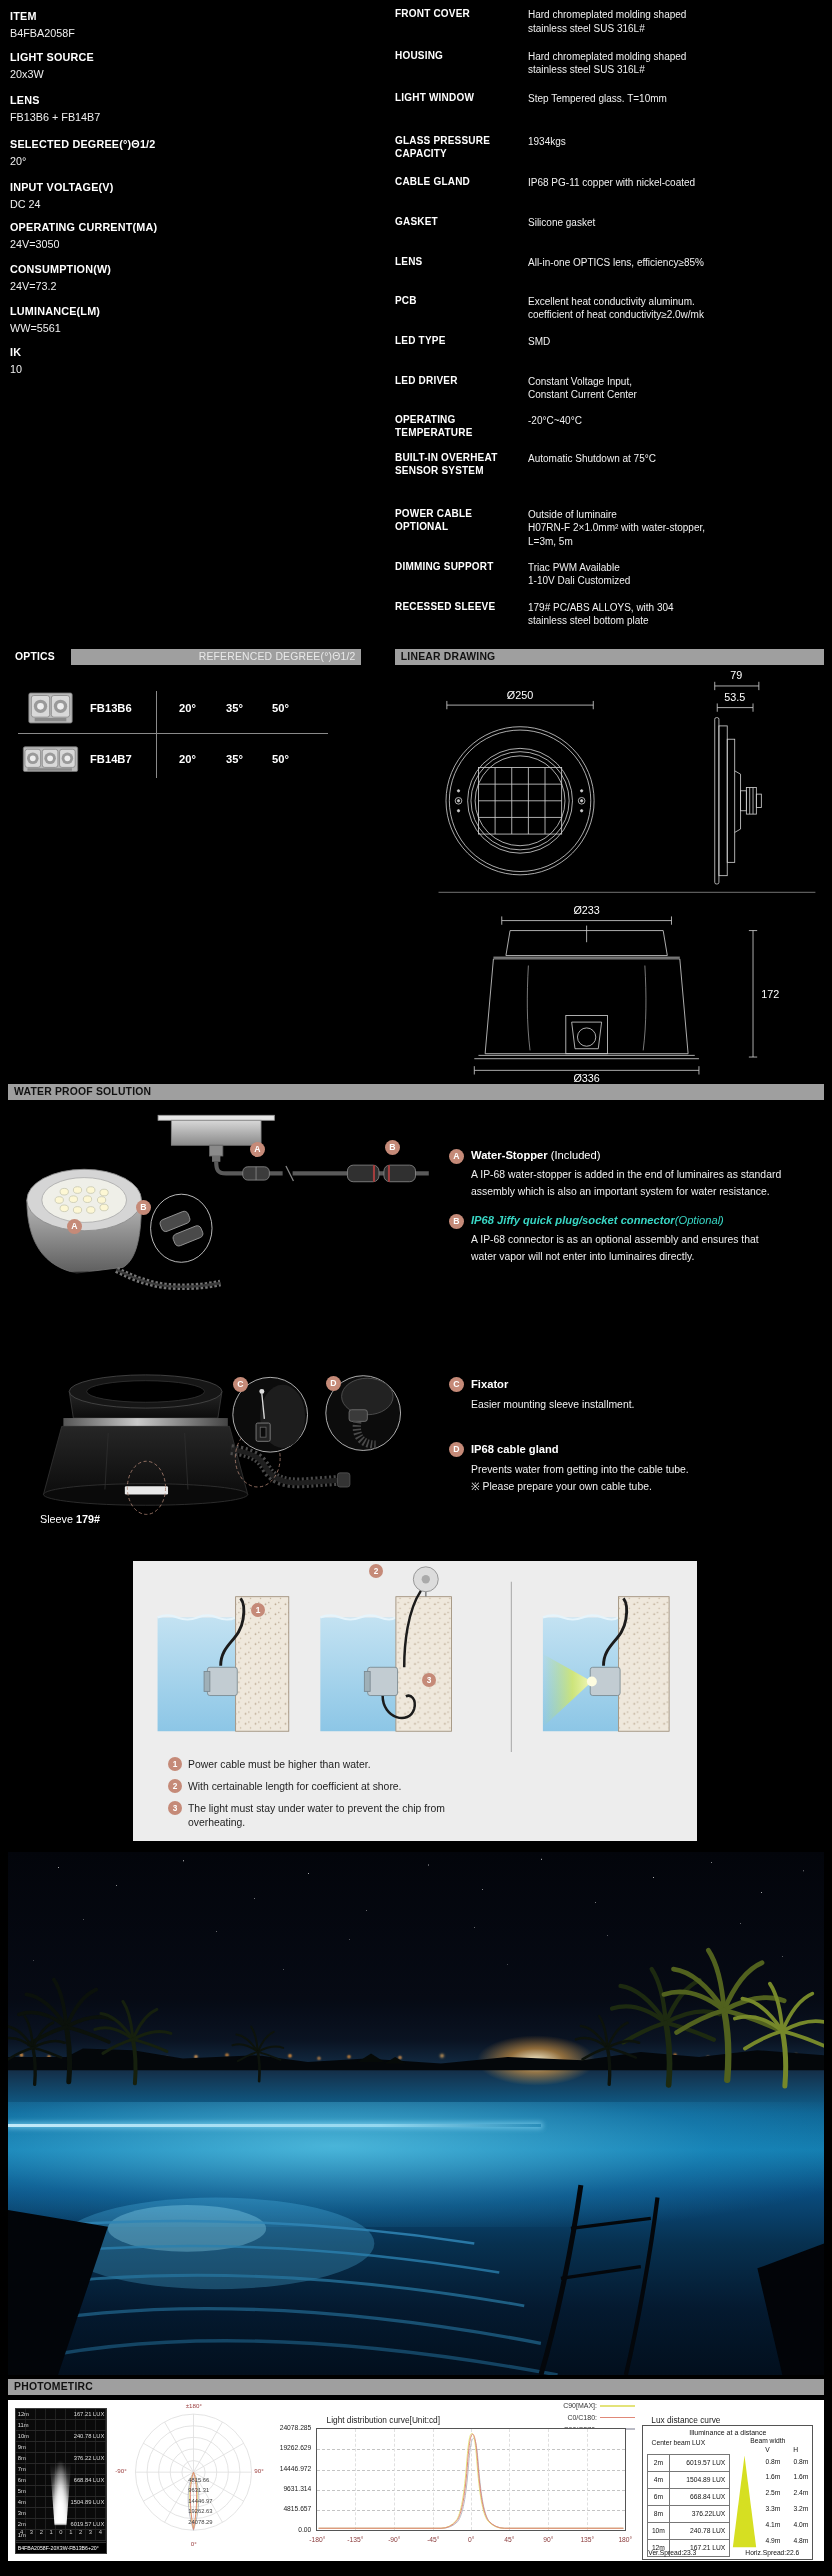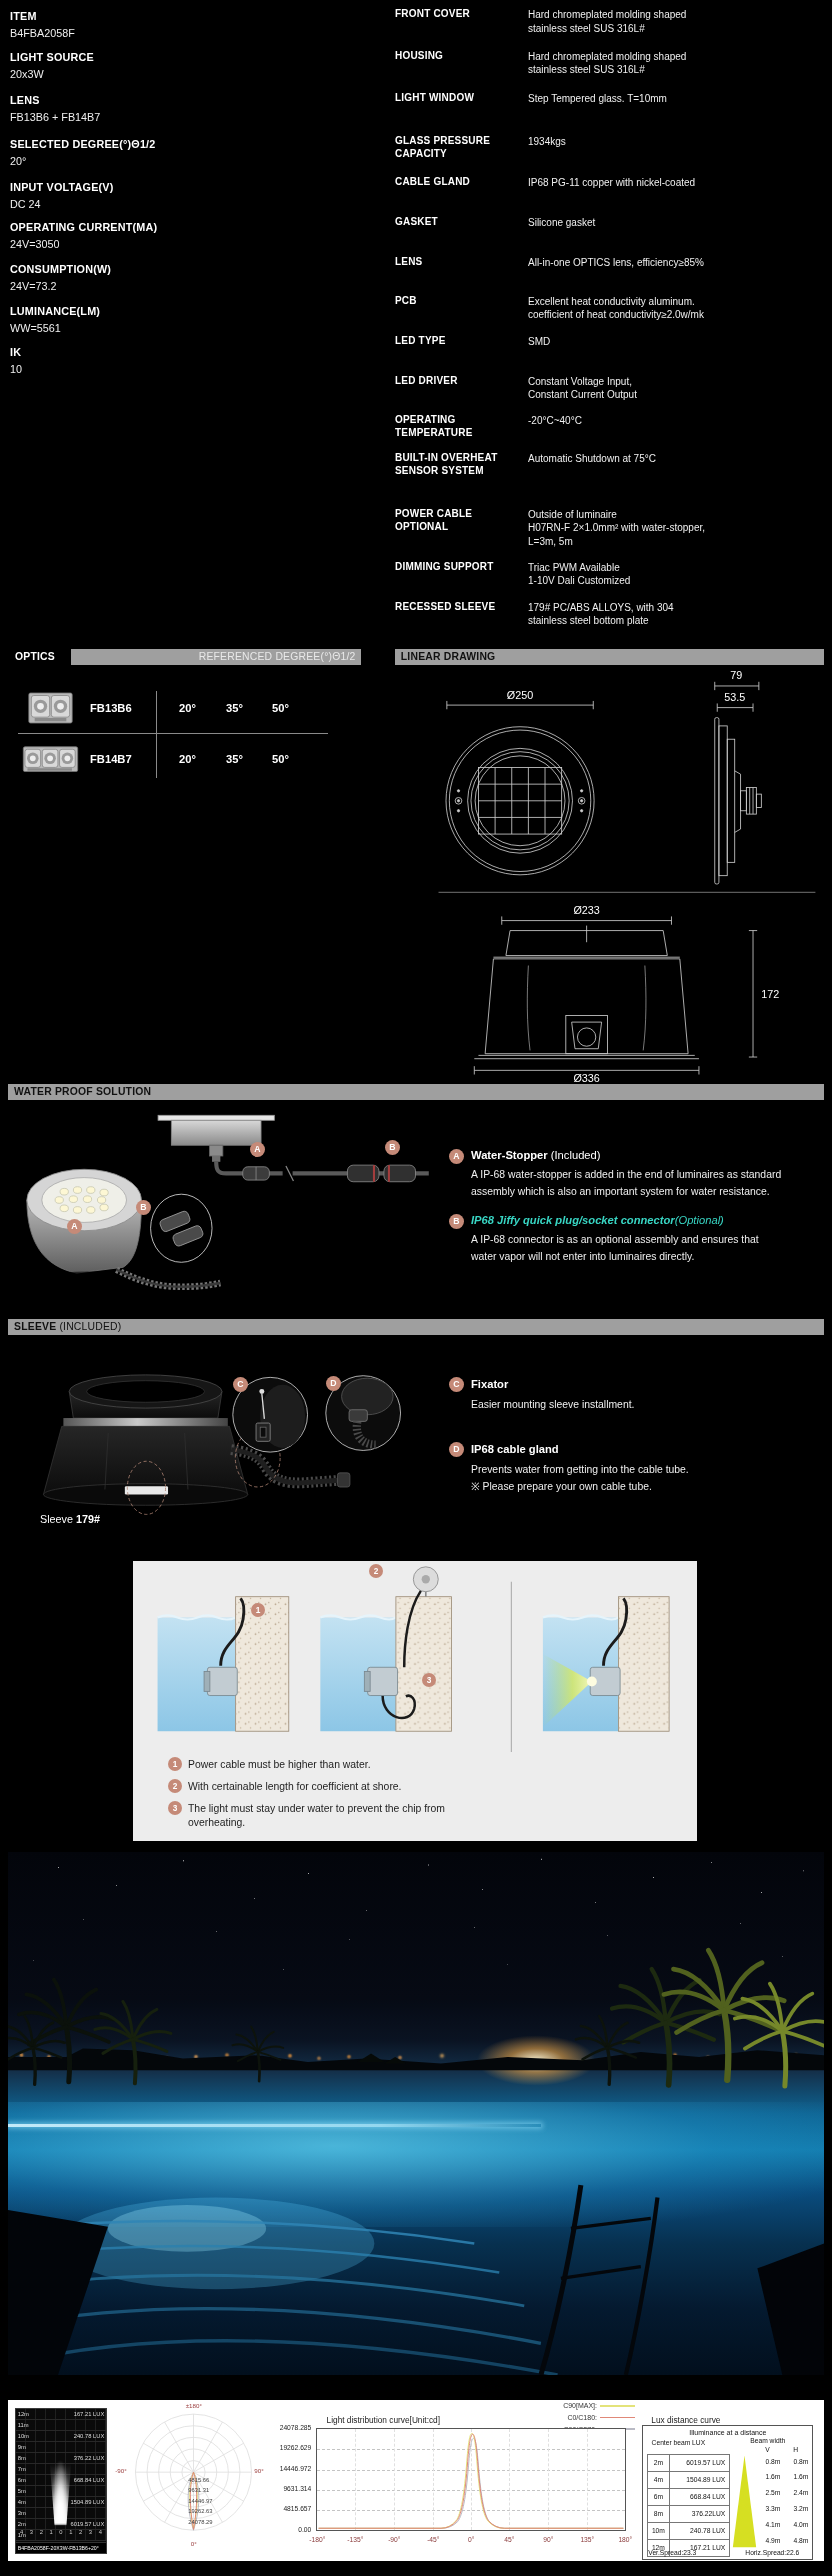--- a/index.html
+++ b/index.html
@@ -189,21 +189,21 @@
         <div class="sr-value">Excellent heat conductivity aluminum.
 coefficient of heat conductivity≥2.0w/mk</div>
       </div>
     <div class="sr-row" style="top:335px">
         <div class="sr-label">LED TYPE</div>
         <div class="sr-value">SMD</div>
       </div>
     <div class="sr-row" style="top:375px">
         <div class="sr-label">LED DRIVER</div>
         <div class="sr-value">Constant Voltage Input,
-Constant Current Output</div>
+Constant Current Center</div>
       </div>
     <div class="sr-row" style="top:414px">
         <div class="sr-label">OPERATING TEMPERATURE</div>
         <div class="sr-value">-20°C~40°C</div>
       </div>
     <div class="sr-row" style="top:452px">
         <div class="sr-label">BUILT-IN OVERHEAT
 SENSOR SYSTEM</div>
         <div class="sr-value">Automatic Shutdown at 75°C</div>
       </div>
@@ -416,23 +416,20 @@
   </div>
   <div class="blk-body" style="left:471px;top:1167px;width:350px">A IP-68 water-stopper is added in the end of luminaires as standard
 assembly which is also an important system for water resistance.</div>
   <div class="badge" style="left:449px;top:1214px">B</div>
   <div class="blk-title" style="left:471px;top:1214px">
     <b class="cyan">IP68 Jiffy quick plug/socket connector</b><span class="cyan">(Optional)</span>
   </div>
   <div class="blk-body" style="left:471px;top:1232px;width:350px">A IP-68 connector is as an optional assembly and ensures that
 water vapor will not enter into luminaires directly.</div>
 
-  <div class="bar" style="top:1319px;left:8.3px;width:816px">
-    <span>SLEEVE</span><span style="font-weight:normal"> (INCLUDED)</span>
-  </div>
   <svg style="position:absolute;left:8.3px;top:1340px" width="433" height="191" viewBox="0 0 520 230">
     <defs>
       <linearGradient id="bk" x1="0" y1="0" x2="0" y2="1">
         <stop offset="0" stop-color="#262626"></stop>
           <stop offset="1" stop-color="#0c0c0c"></stop>
       </linearGradient>
       <linearGradient id="band" x1="0" y1="0" x2="1" y2="0">
         <stop offset="0" stop-color="#555"></stop>
           <stop offset=".45" stop-color="#c9c9c9"></stop>
           <stop offset="1" stop-color="#444"></stop>
@@ -588,20 +585,23 @@
 
       <path d="M688,400 C678,470 660,560 640,628" stroke="#04070b" stroke-width="6" fill="none"></path>
       <path d="M780,415 C772,480 756,570 742,628" stroke="#04070b" stroke-width="5" fill="none"></path>
       <path d="M676,452 L772,440 M664,512 L760,498" stroke="#04070b" stroke-width="4" fill="none"></path>
 
       <path d="M0,430 L120,450 L60,628 L0,628 Z" fill="#020509"></path>
       <path d="M980,470 L900,500 L930,628 L980,628 Z" fill="#020408"></path>
     </svg>
   </div>
 
+  <div class="bar" style="top:2379px;left:8.3px;width:816px">
+    <span>PHOTOMETIRC</span>
+  </div>
   <div id="pm-panel">
 
     <div class="pm-strip">
       <div class="pm-rows">
         <div class="pm-row">
             <span class="d">12m</span>
             <span class="lx">167.21 LUX</span>
           </div>
         <div class="pm-row">
             <span class="d">11m</span>

